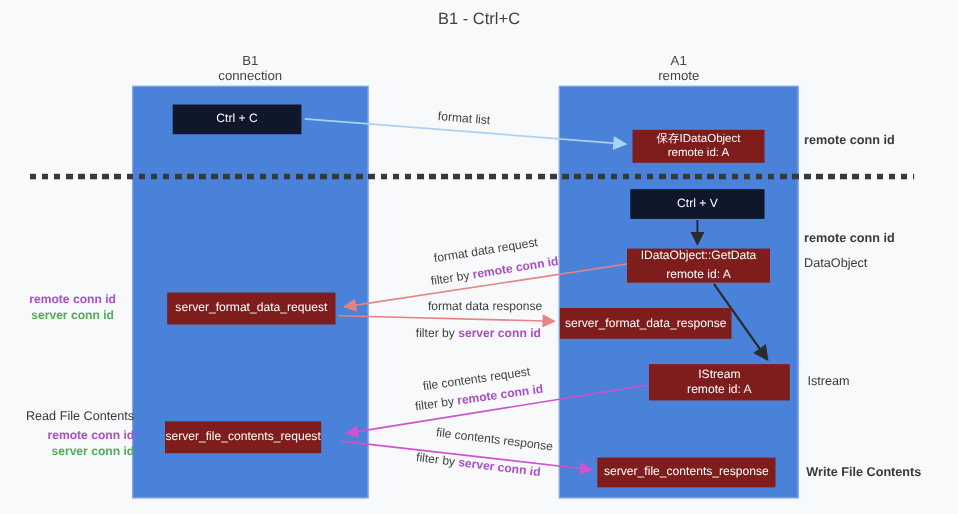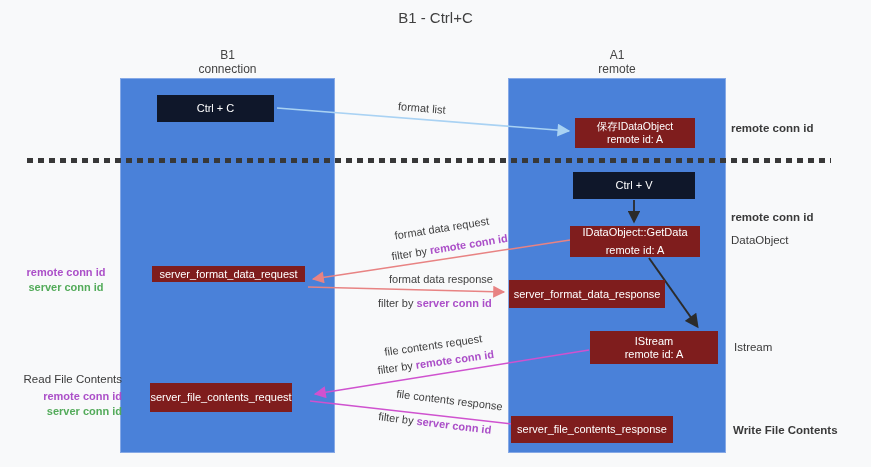--- a/index.html
+++ b/index.html
@@ -96,38 +96,38 @@
 
 <div class="abs node green" style="left:573px;top:172px;width:122px;height:27px;">
   <span>Ctrl + V</span>
 </div>
 
 <div class="abs node orange" style="left:570px;top:226px;width:130px;height:31px;justify-content:space-between;">
   <span>IDataObject::GetData</span>
   <span>remote id: A</span>
 </div>
 
-<div class="abs node orange" style="left:152px;top:266px;width:153px;height:16px;">
+<div class="abs node orange" style="left:152px;top:266px;width:153px;height:29px;">
   <span>server_format_data_request</span>
 </div>
 
 <div class="abs node orange" style="left:509px;top:280px;width:156px;height:28px;">
   <span>server_format_data_response</span>
 </div>
 
 <div class="abs node orange" style="left:590px;top:331px;width:128px;height:33px;">
   <span>IStream</span>
   <span>remote id: A</span>
 </div>
 
 <div class="abs node orange" style="left:150px;top:383px;width:142px;height:29px;">
   <span>server_file_contents_request</span>
 </div>
 
-<div class="abs node orange" style="left:511px;top:416px;width:162px;height:27px;">
+<div class="abs node orange" style="left:543px;top:416px;width:162px;height:27px;">
   <span>server_file_contents_response</span>
 </div>
 
 <div class="abs ann" style="left:398px;top:102px;transform:rotate(4.5deg);">
   <span>format list</span>
 </div>
 
 <div class="abs ann" style="left:394px;top:222px;transform:rotate(-9deg);">
   <span>format data request</span>
 </div>

